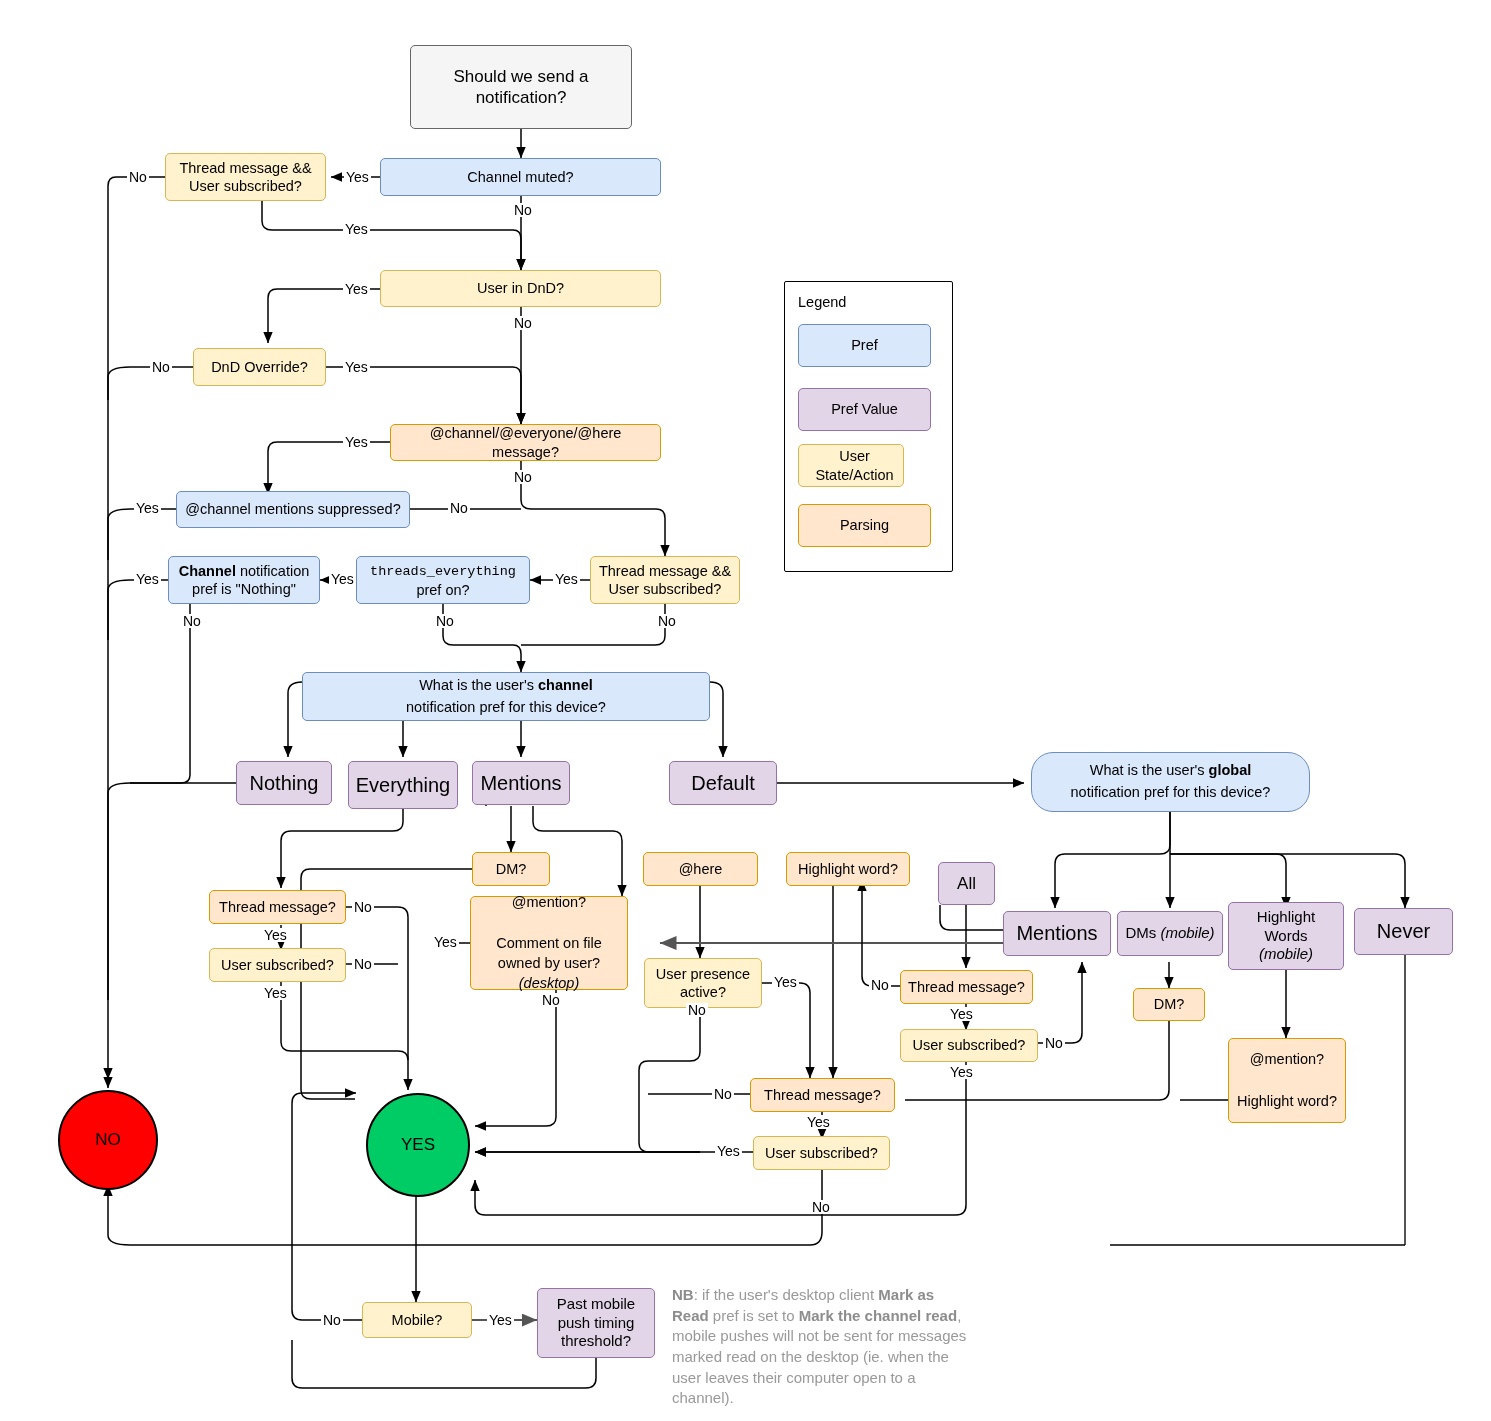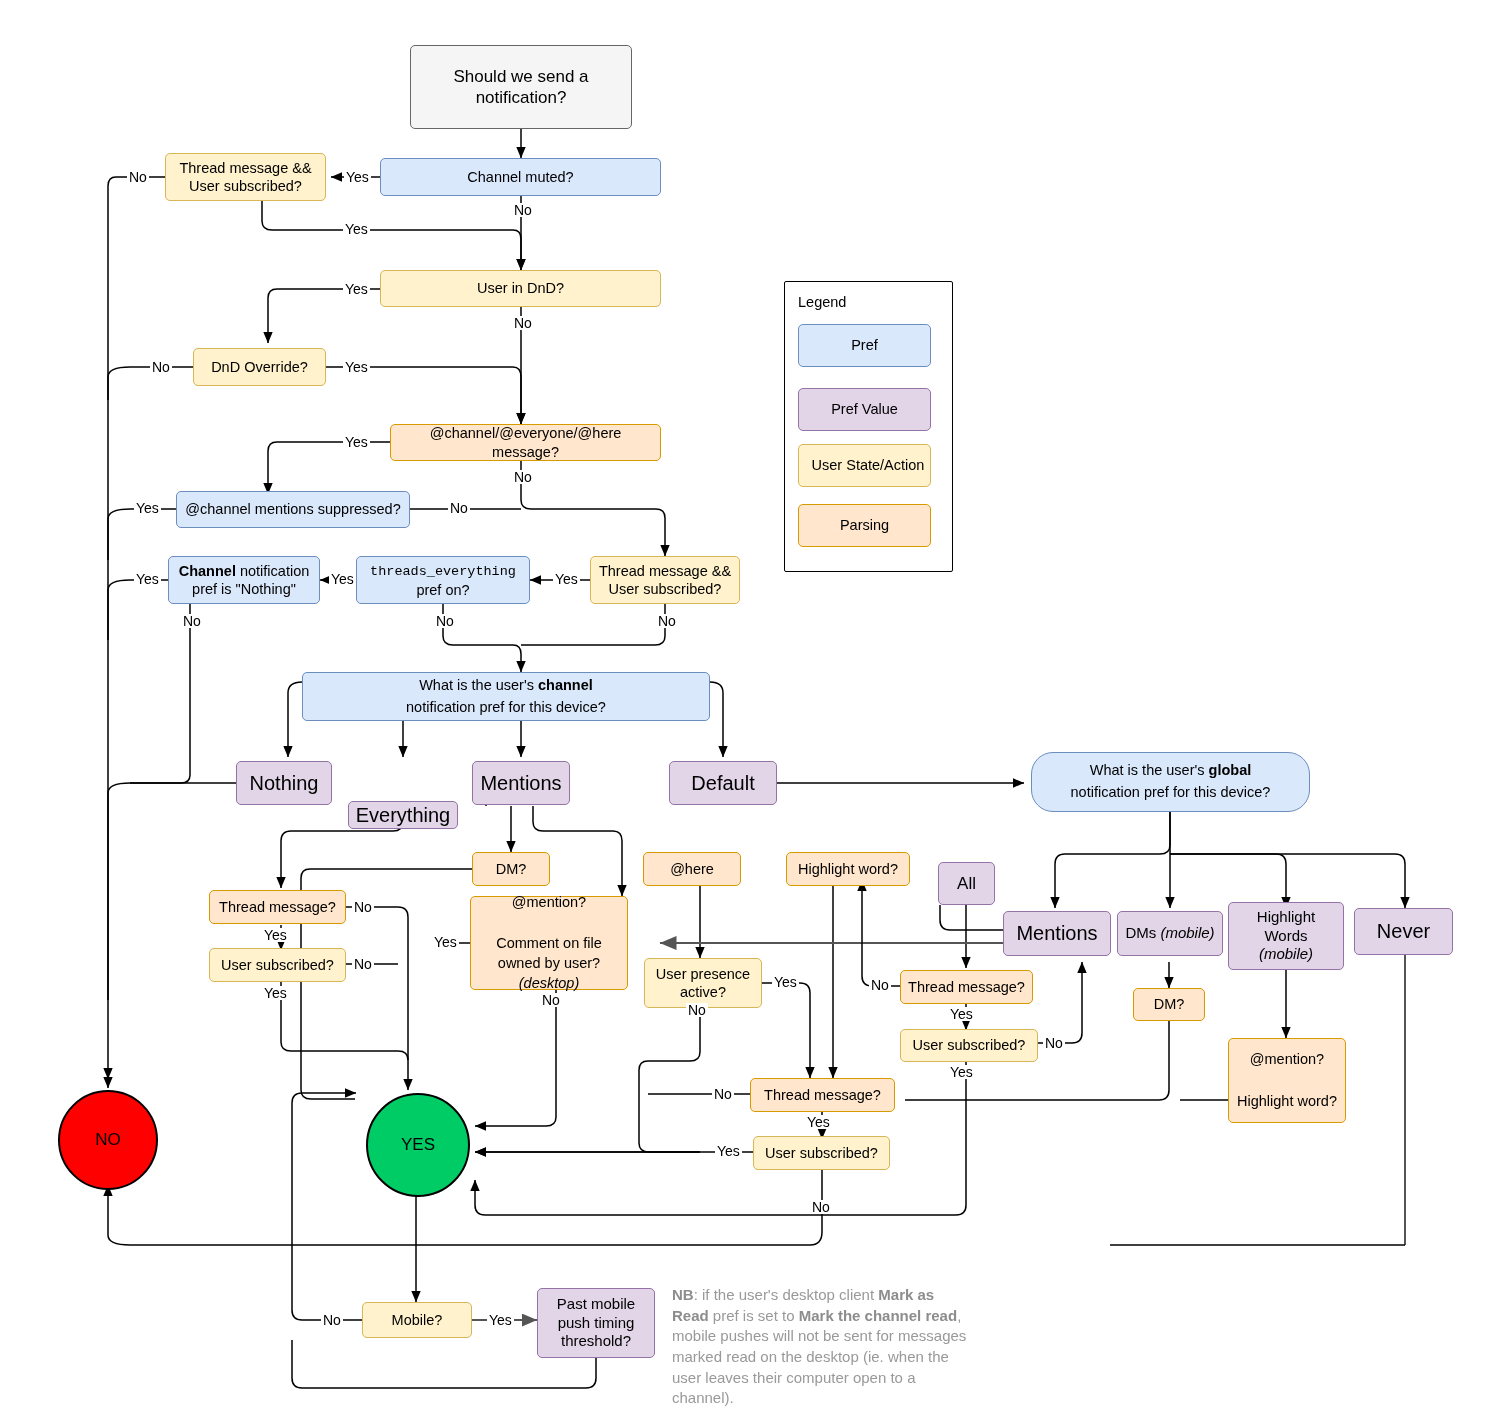--- a/index.html
+++ b/index.html
@@ -225,36 +225,36 @@
 
   <div class="node pref" style="left:302px;top:672px;width:408px;height:49px;">
     <span style="line-height:1.5;">
       <span>What is the user's </span><b>channel</b><br>
       <span>notification pref for this device?</span>
     </span>
   </div>
 
   <div class="node prefval big" style="left:236px;top:761px;width:96px;height:44px;">Nothing</div>
 
-  <div class="node prefval big" style="left:348px;top:761px;width:110px;height:28px;margin-top:40px;">Everything</div>
+  <div class="node prefval big" style="left:348px;top:761px;width:110px;height:48px;">Everything</div>
 
   <div class="node prefval big" style="left:472px;top:761px;width:98px;height:44px;">Mentions</div>
 
   <div class="node prefval big" style="left:669px;top:761px;width:108px;height:44px;">Default</div>
 
   <div class="node pref" style="left:1031px;top:752px;width:279px;height:60px;border-radius:22px;">
     <span style="line-height:1.5;">
       <span>What is the user's </span><b>global</b><br>
       <span>notification pref for this device?</span>
     </span>
   </div>
 
   <div class="node parsing" style="left:472px;top:852px;width:78px;height:34px;">DM?</div>
 
-  <div class="node parsing" style="left:643px;top:852px;width:98px;height:34px;">@here</div>
+  <div class="node parsing" style="left:643px;top:852px;width:115px;height:34px;">@here</div>
 
   <div class="node parsing" style="left:786px;top:852px;width:124px;height:34px;">Highlight word?</div>
 
   <div class="node prefval mid" style="left:938px;top:862px;width:57px;height:43px;">All</div>
 
   <div class="node prefval big" style="left:1003px;top:911px;width:108px;height:45px;">Mentions</div>
 
   <div class="node prefval" style="left:1117px;top:911px;width:106px;height:45px;font-size:15px;">
     <span>
       <span>DMs </span><i>(mobile)</i>
@@ -316,21 +316,21 @@
       <span>Past mobile</span><br>
       <span>push timing</span><br>
       <span>threshold?</span>
     </span>
   </div>
 
   <div class="legendbox" style="left:784px;top:281px;width:167px;height:289px;"></div>
   <div class="legendtitle" style="left:798px;top:294px;">Legend</div>
   <div class="node pref" style="left:798px;top:324px;width:133px;height:43px;">Pref</div>
   <div class="node prefval" style="left:798px;top:388px;width:133px;height:43px;">Pref Value</div>
-  <div class="node userstate" style="left:798px;top:444px;width:133px;height:43px;padding-left:12px;">User State/Action</div>
+  <div class="node userstate" style="left:798px;top:444px;width:106px;height:43px;padding-left:12px;">User State/Action</div>
   <div class="node parsing" style="left:798px;top:504px;width:133px;height:43px;text-align:right;">Parsing</div>
 
   <div class="elabel" style="left:344px;top:170px;">Yes</div>
   <div class="elabel" style="left:127px;top:170px;">No</div>
   <div class="elabel" style="left:343px;top:222px;">Yes</div>
   <div class="elabel" style="left:512px;top:203px;">No</div>
 
   <div class="elabel" style="left:343px;top:282px;">Yes</div>
   <div class="elabel" style="left:512px;top:316px;">No</div>
   <div class="elabel" style="left:150px;top:360px;">No</div>

